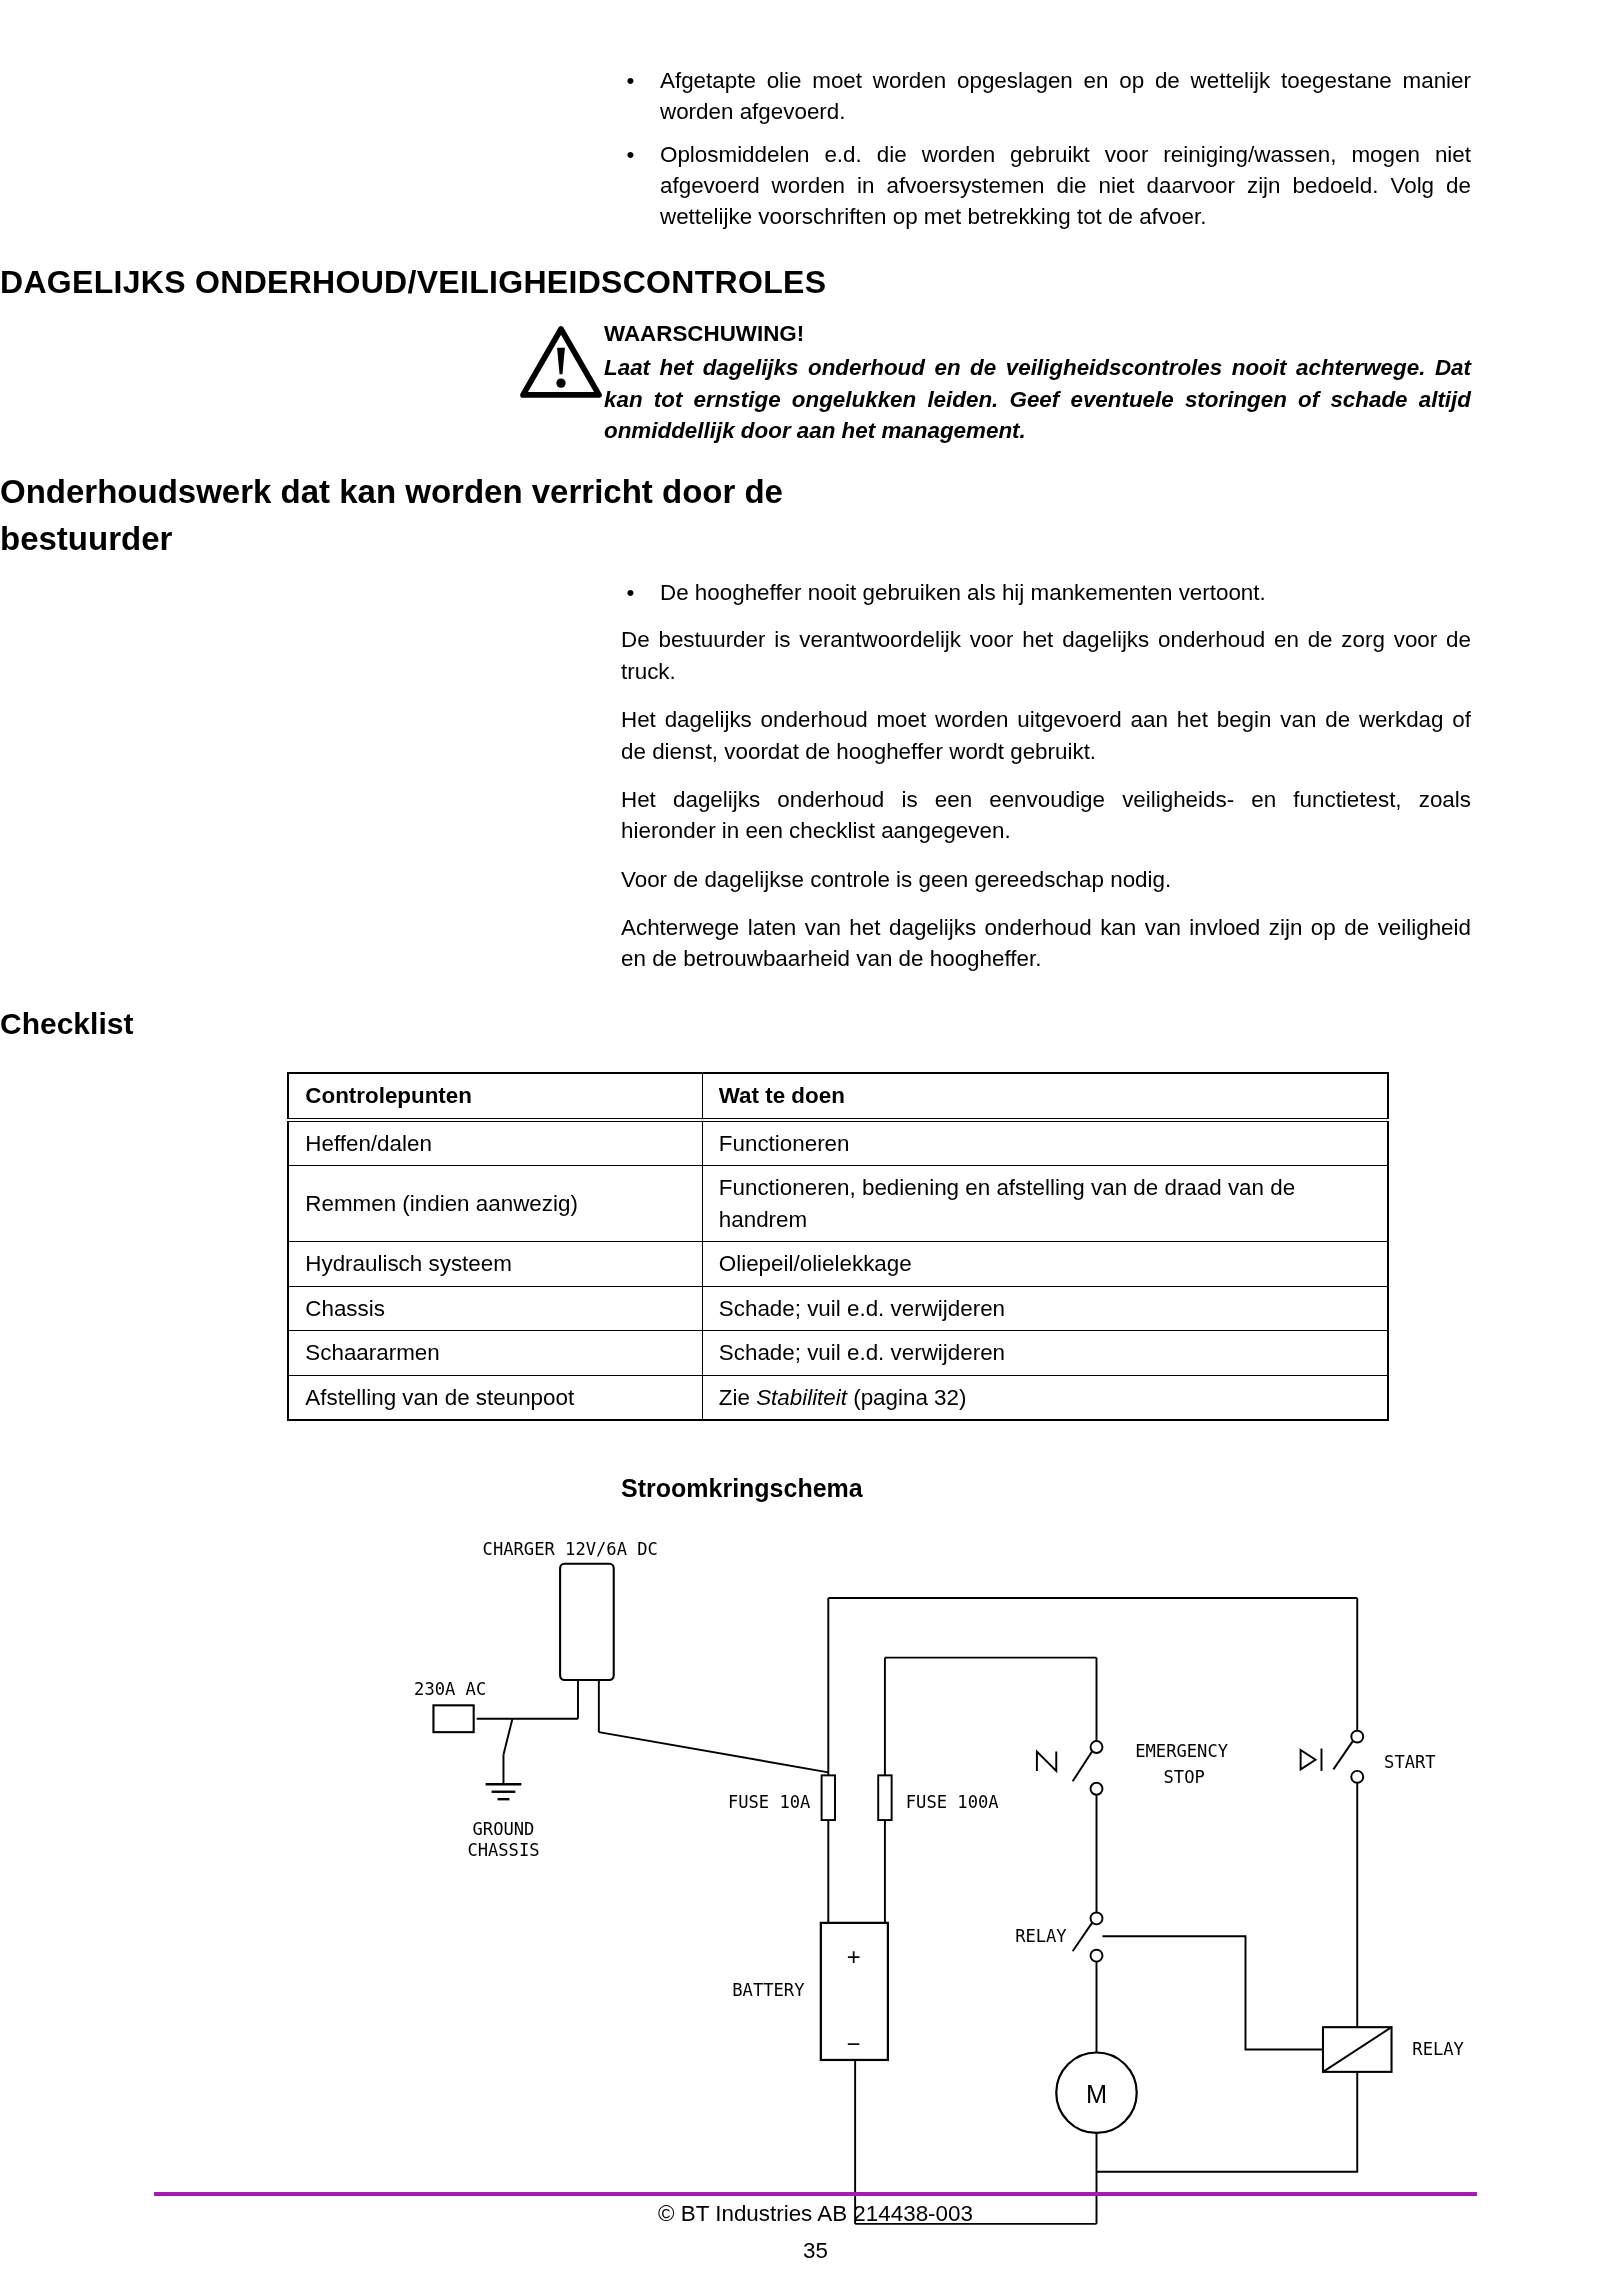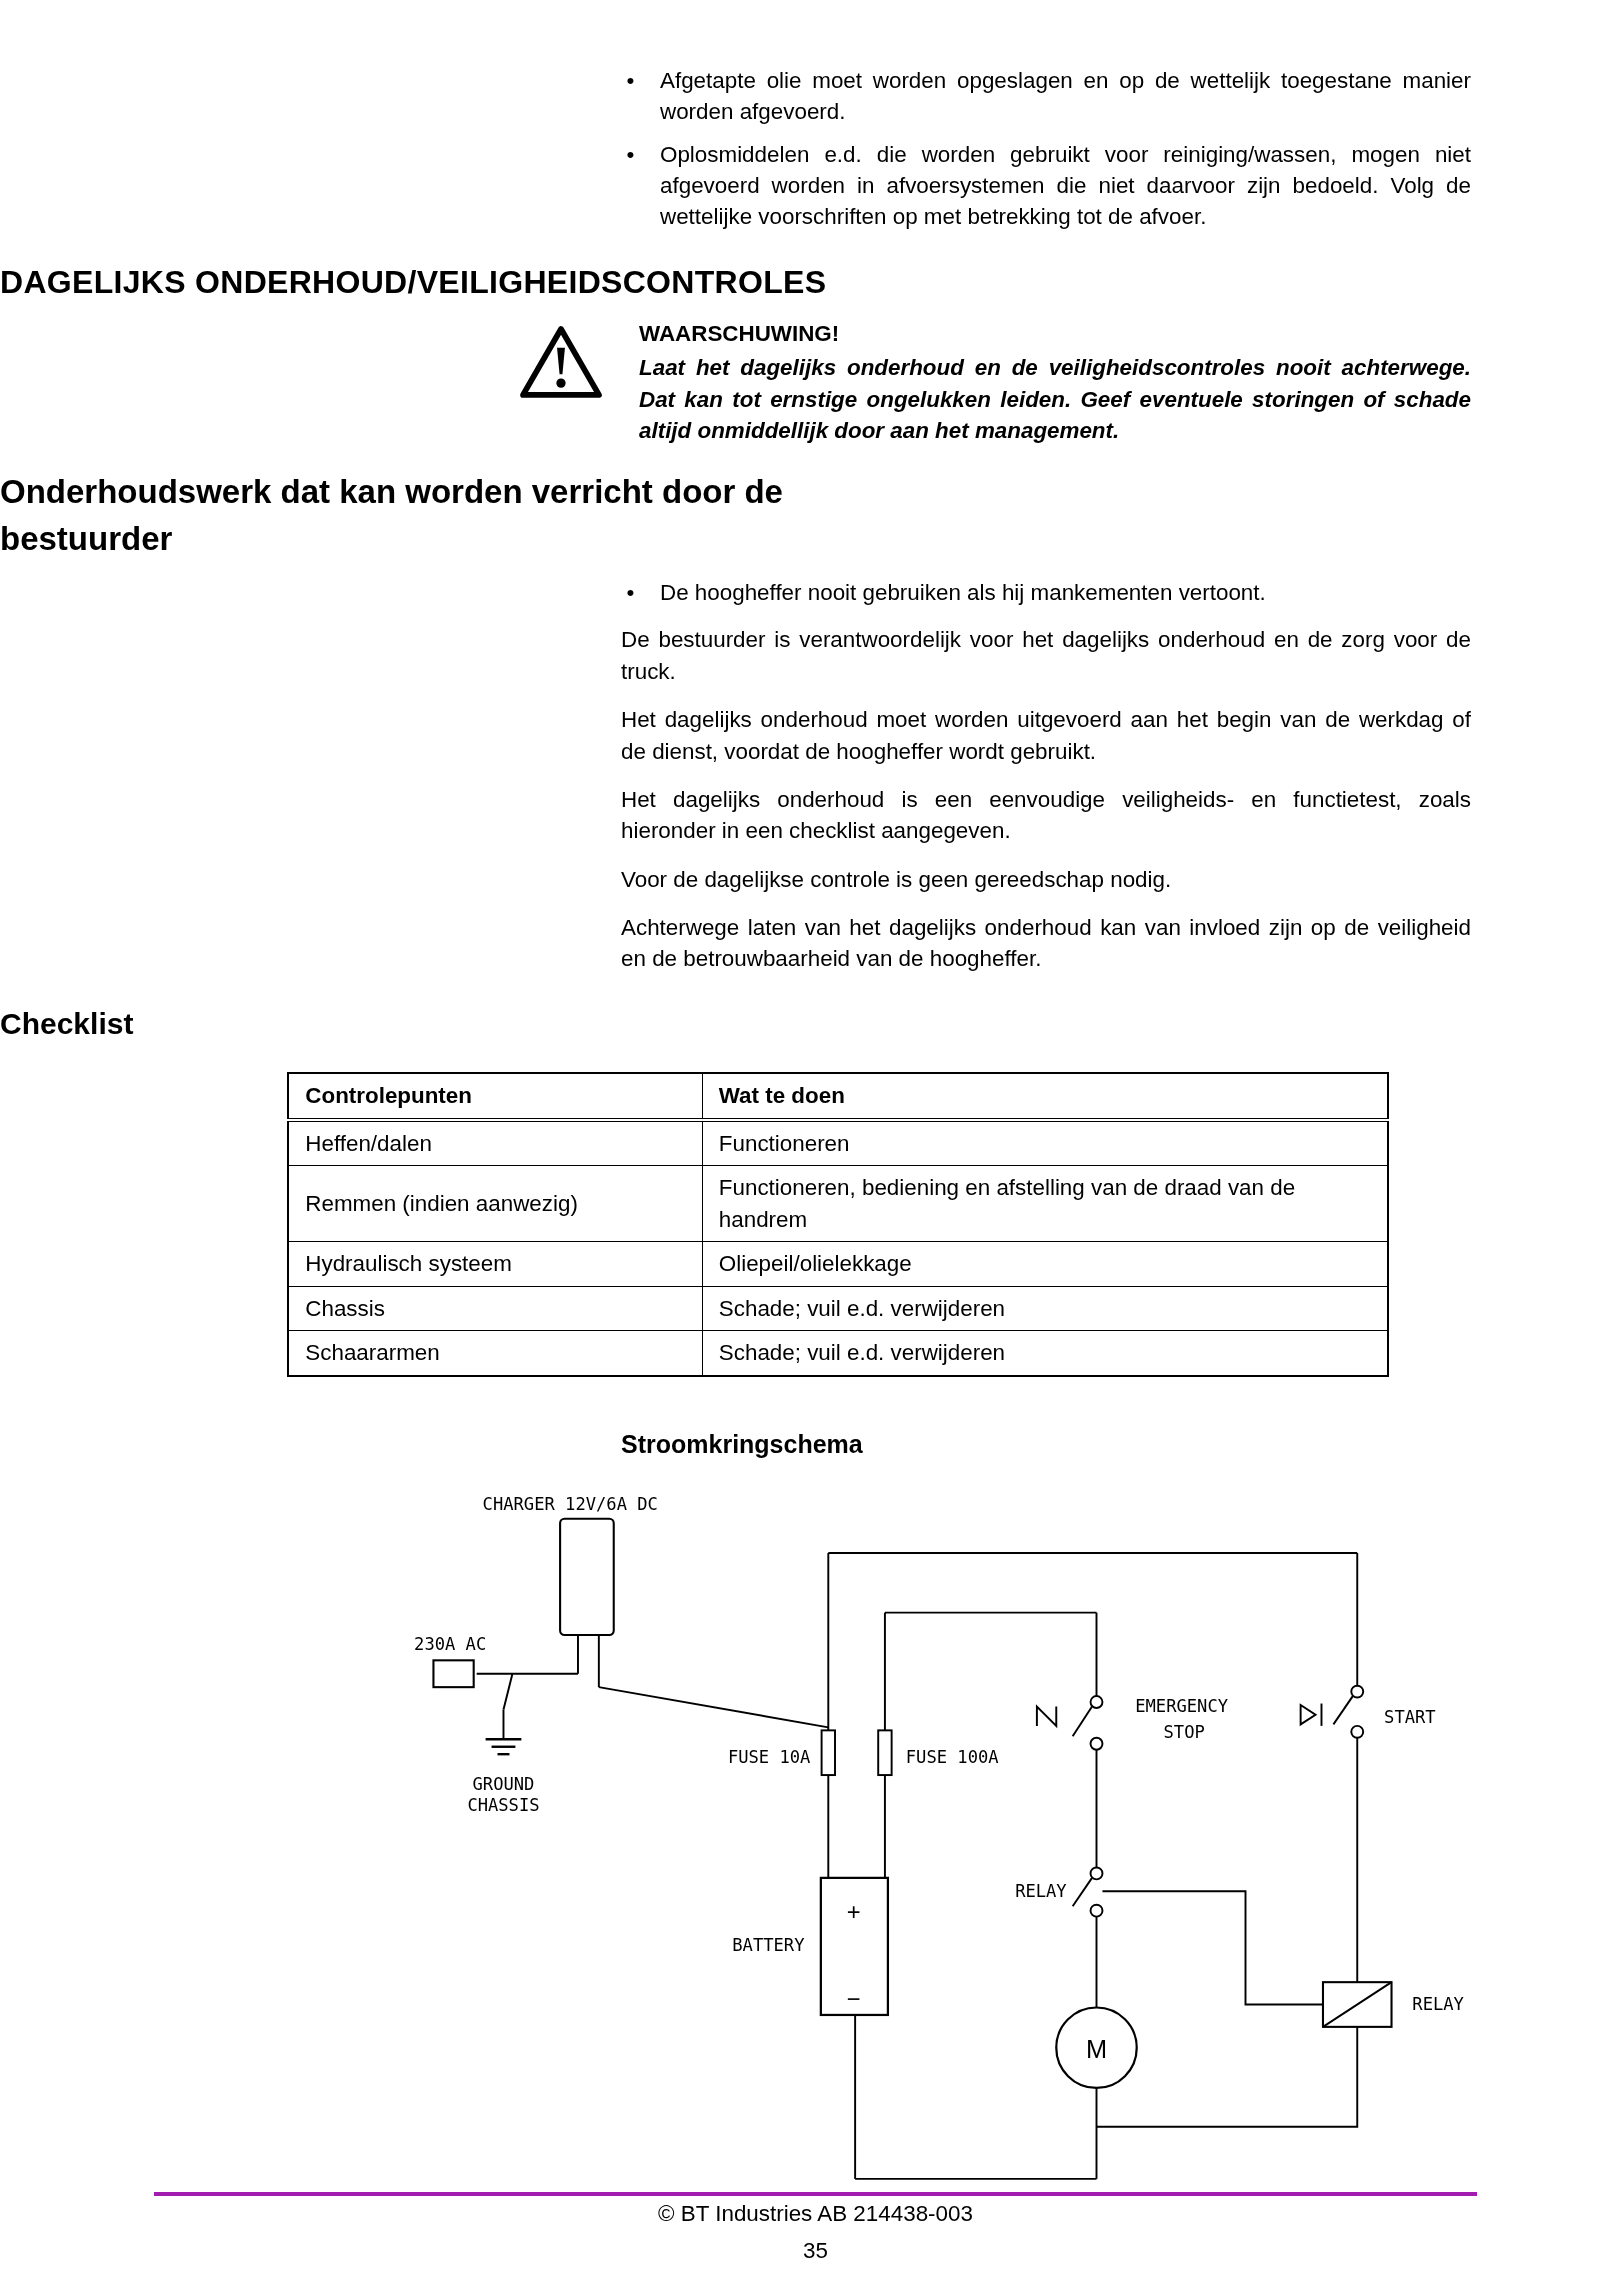--- a/index.html
+++ b/index.html
@@ -12,21 +12,21 @@
   }
   .col { margin-left:621px; width:850px; }
 
   ul.bullets { list-style:none; }
   ul.bullets li { position:relative; padding-left:39px; text-align:justify; }
   ul.bullets li + li { margin-top:11px; }
   ul.bullets li::before { content:"\2022"; position:absolute; left:5.4px; top:0; }
 
   h1.main-heading { font-size:32px; line-height:1.15; margin:31px 0 17.7px; letter-spacing:0.3px; }
 
-  .warning { display:flex; gap:35px; margin:4.1px 0 17.7px 518px; width:953px; }
+  .warning { display:flex; gap:0; margin:4.1px 0 17.7px 518px; width:953px; }
   .warning-icon { flex:none; width:86px; padding-top:5.4px; }
   .warning-icon svg { display:block; width:86px; height:auto; }
   .warning-title { font-weight:bold; margin-bottom:2.7px; }
   .warning-text { font-weight:bold; font-style:italic; text-align:justify; }
 
   h2.sub-heading { font-size:33px; margin:23px 0 15px; }
   .single-bullet { margin-bottom:16.3px; }
   p.body-par { text-align:justify; margin-bottom:17px; }
   h2.checklist-heading { font-size:30px; margin:28.5px 0 0; }
 
@@ -111,20 +111,26 @@
       <td>Oliepeil/olielekkage</td>
     </tr>
     <tr>
       <td>Chassis</td>
       <td>Schade; vuil e.d. verwijderen</td>
     </tr>
     <tr>
       <td>Schaararmen</td>
       <td>Schade; vuil e.d. verwijderen</td>
     </tr>
+    <tr>
+      <td>Afstelling van de steunpoot</td>
+      <td>
+        <span>Zie </span><span style="font-style:italic">Stabiliteit</span><span> (pagina 32)</span>
+      </td>
+    </tr>
   </tbody>
 </table>
 
 <h2 class="schema-heading">Stroomkringschema</h2>
 
 <svg class="circuit" viewBox="0 0 720 500" width="1073" height="745" xmlns="http://www.w3.org/2000/svg" style="font-size:33px">
 
   <g stroke="#000" stroke-width="1.3" fill="none">
 
     <line x1="44" y1="126" x2="112" y2="126"></line>

